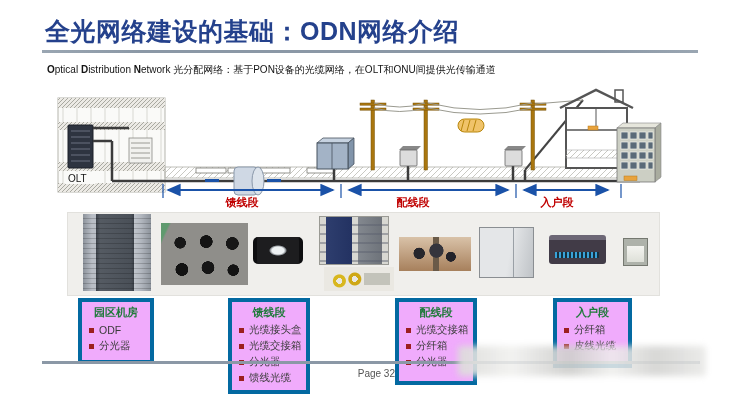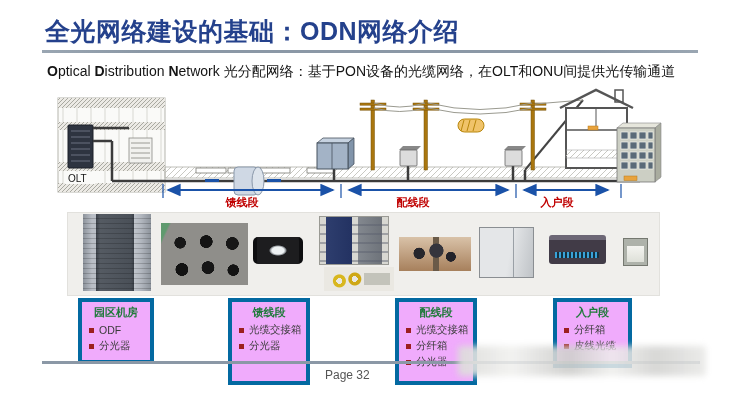--- a/index.html
+++ b/index.html
@@ -11,21 +11,21 @@
   .slide-title{
     position:absolute;left:45px;top:15px;width:640px;
     font-size:25px;font-weight:700;color:#24418c;letter-spacing:.5px;
   }
   .title-underline{
     position:absolute;left:42px;top:50px;width:656px;height:3px;
     background:linear-gradient(90deg,#9aa6b2,#8b98a6 15%,#8b98a6 85%,#9aa6b2);
   }
   .subtitle{
     position:absolute;left:47px;top:63px;width:660px;
-    font-size:14px;color:#141414;
+    font-size:10px;color:#141414;
   }
   
   .diagram-svg{position:absolute;left:0;top:86px;}
   .seg-label{font-size:11px;font-weight:700;fill:#c00000;}
   .olt-text{font-size:10px;fill:#141414;}
   
   .photo-panel{
     position:absolute;left:67px;top:212px;width:593px;height:84px;
     background:#f0efec;border:1px solid #e2e1dd;box-sizing:border-box;
   }
@@ -111,22 +111,22 @@
   }
   .item{display:flex;align-items:center;padding-left:7px;height:16px;}
   .bullet{width:5px;height:5px;background:#9c1f1f;margin-right:5px;flex:0 0 auto;}
   .itxt{font-size:10.5px;color:#3a3a3a;white-space:nowrap;}
   
   .bottom-divider{
     position:absolute;left:42px;top:361px;width:658px;height:2.5px;
     background:#8b98a6;z-index:6;
   }
   .page-label{
-    position:absolute;left:325px;top:368px;width:70px;text-align:left;
-    font-size:12px;color:#555;z-index:4;
+    position:absolute;left:325px;top:368px;width:70px;text-align:right;
+    font-size:10px;color:#555;z-index:4;
   }
   .watermark{
     position:absolute;left:458px;top:346px;width:248px;height:30px;z-index:9;
     background:
       linear-gradient(90deg,rgba(219,219,217,.92),rgba(240,240,238,.85) 22%,rgba(206,206,204,.92) 45%,rgba(238,238,236,.85) 62%,rgba(212,212,210,.92) 80%,rgba(232,232,230,.85));
     filter:blur(3px);border-radius:3px;
   }
 </style>
 </head>
 <body>
@@ -314,25 +314,33 @@
         <span class="bullet"></span>
         <span class="itxt">分光器</span>
       </div>
     </div>
 </div>
 <div class="equip-col col-2">
   <div class="col-header">馈线段</div>
   <div>
       <div class="item">
         <span class="bullet"></span>
+        <span class="itxt">光缆接头盒</span>
+      </div>
+      <div class="item">
+        <span class="bullet"></span>
         <span class="itxt">光缆交接箱</span>
       </div>
       <div class="item">
         <span class="bullet"></span>
         <span class="itxt">分光器</span>
+      </div>
+      <div class="item">
+        <span class="bullet"></span>
+        <span class="itxt">馈线光缆</span>
       </div>
     </div>
 </div>
 <div class="equip-col col-3">
   <div class="col-header">配线段</div>
   <div>
       <div class="item">
         <span class="bullet"></span>
         <span class="itxt">光缆交接箱</span>
       </div>

